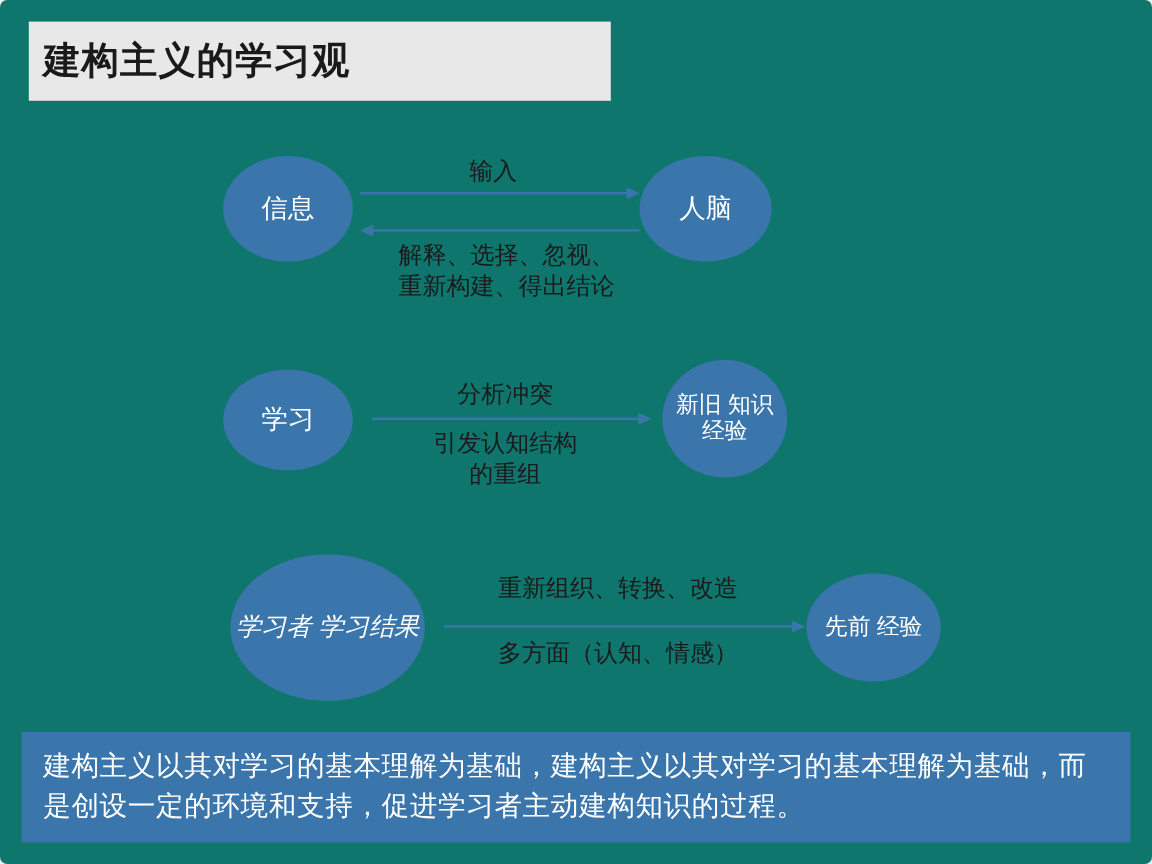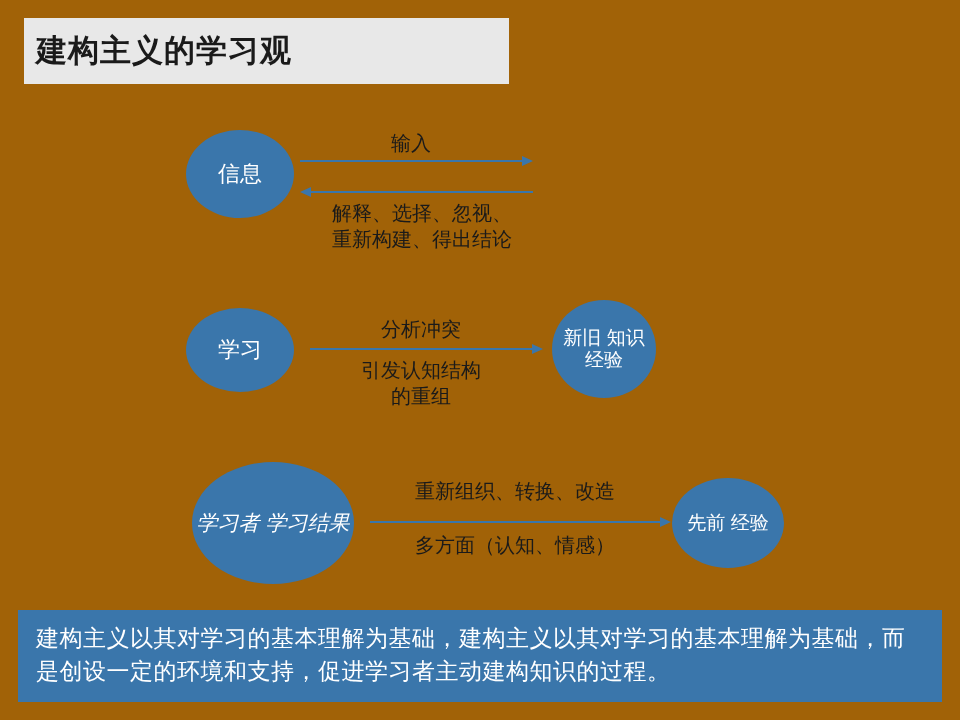--- a/index.html
+++ b/index.html
@@ -12,21 +12,22 @@
     background: #f2f2f2;
     font-family: "Liberation Sans", sans-serif;
     overflow: hidden;
     position: relative;
   }
   .slide {
     position: absolute;
     left: 0; top: 0;
     width: 960px;
     height: 720px;
-    background: #a16207;
+    background: #0f766e;
+    border-radius: 6px;
   }
   
   .title-band {
     position: absolute;
     left: 24px;
     top: 18px;
     width: 485px;
     height: 66px;
     background: #e8e8e8;
   }
@@ -109,20 +110,23 @@
 <body>
 
 <div class="slide">
 
   <div class="title-band"></div>
   <div class="title-text">建构主义的学习观</div>
 
   <div class="ellipse e-info">
     <span>信息</span>
   </div>
+  <div class="ellipse e-brain">
+    <span>人脑</span>
+  </div>
 
   <div class="arrow-line" style="left:300px; top:160px; width:222px;"></div>
   <div class="arrow-head right" style="left:522px; top:156px;"></div>
   <div class="lbl" style="left:300px; top:130px; width:222px; font-size:20px;">输入</div>
 
   <div class="arrow-line" style="left:311px; top:191px; width:222px;"></div>
   <div class="arrow-head left" style="left:300px; top:187px;"></div>
   <div class="lbl" style="left:290px; top:200px; width:264px; font-size:20px;">解释、选择、忽视、
 重新构建、得出结论</div>
 

